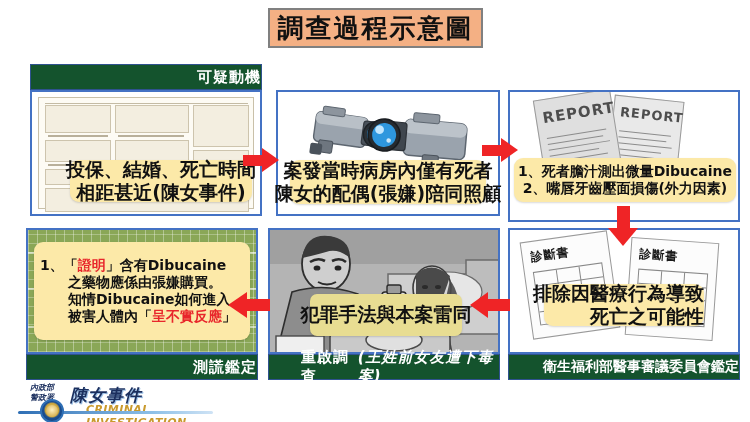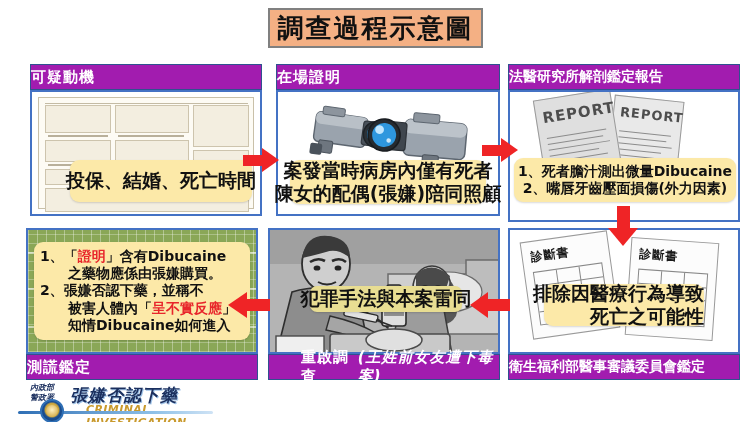--- a/index.html
+++ b/index.html
@@ -20,22 +20,22 @@
   }
   .title-box span{
     font-size:26px;font-weight:bold;color:#111;letter-spacing:2px;
     font-family:"DejaVu Sans","Liberation Sans",sans-serif;
   }
 
   
   .panel{position:absolute;box-sizing:border-box;}
   .hdr{
     position:absolute;left:0;width:100%;height:26px;
-    background:#a21caf;border:1px solid #2f528f;
-    display:flex;align-items:center;justify-content:flex-start;
+    background:#14532d;border:1px solid #2f528f;
+    display:flex;align-items:center;justify-content:flex-end;
     box-sizing:border-box;
   }
   .hdr span{color:#fff;font-size:15px;font-weight:bold;letter-spacing:1px;}
   .hdr.small span{font-size:14px;letter-spacing:0px;}
   .body-box{
     position:absolute;left:0;width:100%;
     border:2px solid #4472c4;background:#fff;box-sizing:border-box;
     overflow:hidden;
   }
 
@@ -151,32 +151,30 @@
         <div class="fcell" style="left:154px;top:52px;width:54px;height:22px;"></div>
         <div class="fdash" style="left:9px;top:66px;width:40px;"></div>
         <div class="fcell" style="left:6px;top:71px;width:142px;height:14px;"></div>
         <div class="fcell" style="left:6px;top:90px;width:202px;height:22px;"></div>
         <div class="fline" style="left:6px;top:5px;width:203px;"></div>
         <div class="fline" style="left:6px;top:116px;width:203px;"></div>
       </div>
     </div>
     <div class="callout" style="left:40px;top:96px;width:182px;height:42px;">
       <div class="ln">投保、結婚、死亡時間</div>
+      <div class="ln">相距甚近(陳女事件)</div>
     </div>
   </div>
 
   <div class="arrow" style="left:243px;top:148px;width:36px;height:24px;">
     <div class="shaft" style="left:0;top:7px;width:22px;height:11px;"></div>
     <div class="head" style="left:19px;top:0;border-top:12px solid transparent;border-bottom:12px solid transparent;border-left:17px solid #ef2426;"></div>
   </div>
 
   <div class="panel" style="left:276px;top:64px;width:224px;height:152px;">
-    <div class="hdr" style="top:0;">
-      <span>在場證明</span>
-    </div>
     <div class="body-box" style="top:26px;height:126px;">
       <div class="cam-wrap">
         <svg width="224" height="126" viewBox="0 0 224 126">
 
           <g transform="translate(32,12) rotate(8)">
             <rect x="8" y="6" width="52" height="30" rx="5" fill="#9aa3ad" stroke="#5d6670" stroke-width="1.4"></rect>
             <rect x="8" y="6" width="52" height="12" rx="5" fill="#b9c0c7"></rect>
             <rect x="14" y="0" width="22" height="8" rx="2" fill="#8d959e" stroke="#5d6670" stroke-width="1"></rect>
             <rect x="56" y="9" width="14" height="24" rx="3" fill="#4a525b" stroke="#343a41" stroke-width="1.2"></rect>
             <circle cx="70" cy="21" r="13" fill="#2b3137" stroke="#1d2227" stroke-width="1.5"></circle>
@@ -207,23 +205,20 @@
       <div class="ln">陳女的配偶(張嫌)陪同照顧</div>
     </div>
   </div>
 
   <div class="arrow" style="left:482px;top:138px;width:36px;height:24px;">
     <div class="shaft" style="left:0;top:7px;width:22px;height:11px;"></div>
     <div class="head" style="left:19px;top:0;border-top:12px solid transparent;border-bottom:12px solid transparent;border-left:17px solid #ef2426;"></div>
   </div>
 
   <div class="panel" style="left:508px;top:64px;width:232px;height:158px;">
-    <div class="hdr small" style="top:0;">
-      <span>法醫研究所解剖鑑定報告</span>
-    </div>
     <div class="body-box" style="top:26px;height:132px;">
       <div style="position:absolute;left:0;top:0;width:100%;height:100%;">
         <div class="rep" style="left:100px;top:6px;width:68px;height:88px;transform:rotate(6deg);">
           <span class="rtxt" style="left:6px;top:8px;font-size:13px;">REPORT</span>
           <div class="rline" style="left:7px;top:34px;width:52px;"></div>
           <div class="rline" style="left:7px;top:40px;width:48px;"></div>
           <div class="rline" style="left:7px;top:46px;width:54px;"></div>
           <div class="rline" style="left:7px;top:52px;width:44px;"></div>
           <div class="rline" style="left:7px;top:58px;width:50px;"></div>
         </div>
@@ -332,21 +327,21 @@
           <rect x="60" y="104" width="120" height="22" rx="3" fill="#c9c9c9" stroke="#4a4a4a" stroke-width="1.6"></rect>
           <ellipse cx="124" cy="110" rx="28" ry="11" fill="#e0e0e0" stroke="#4a4a4a" stroke-width="1.5"></ellipse>
           <rect x="6" y="106" width="48" height="20" fill="#efefef" stroke="#4a4a4a" stroke-width="1.4"></rect>
         </svg>
       </div>
     </div>
     <div class="hdr" style="top:126px;padding-left:32px;">
       <span>重啟調查</span>
         <span class="paren" style="color:#fff;font-weight:bold;font-style:italic;">(王姓前女友遭下毒案)</span>
     </div>
-    <div class="callout khaki" style="left:42px;top:58px;width:152px;height:26px;text-align:right;">
+    <div class="callout khaki" style="left:42px;top:66px;width:152px;height:42px;text-align:right;">
       <div class="ln">犯罪手法與本案雷同</div>
     </div>
   </div>
 
   <div class="arrow" style="left:228px;top:292px;width:42px;height:26px;">
     <div class="shaft" style="left:18px;top:7px;width:24px;height:12px;"></div>
     <div class="head" style="left:0;top:0;border-top:13px solid transparent;border-bottom:13px solid transparent;border-right:19px solid #ef2426;"></div>
   </div>
 
   <div class="panel" style="left:26px;top:228px;width:232px;height:152px;">
@@ -356,32 +351,31 @@
         <div class="polyline" style="left:0;top:58px;width:100%;"></div>
         <div class="polyline" style="left:0;top:96px;width:100%;"></div>
       </div>
     </div>
     <div class="hdr" style="top:126px;">
       <span>測謊鑑定</span>
     </div>
     <div class="callout" style="left:8px;top:14px;width:216px;height:98px;align-items:flex-start;padding-left:6px;">
       <div class="ln sm"><span>1、「</span><span class="red">證明</span><span>」含有Dibucaine</span></div>
       <div class="ln sm">　　之藥物應係由張嫌購買。</div>
-      <div class="ln sm">2、張嫌否認下藥，並稱不</div>
+      <div class="ln sm">　　知情Dibucaine如何進入</div>
       <div class="ln sm"><span>　　被害人體內「</span><span class="red">呈不實反應</span><span>」</span></div>
-      <div class="ln sm">　　知情Dibucaine如何進入</div>
     </div>
   </div>
 
   <div class="logo">
     <div class="dept">
       <div>內政部</div>
       <div>警政署</div>
     </div>
-    <div class="cn">張嫌否認下藥</div>
+    <div class="cn">陳女事件</div>
     <div class="en">CRIMINAL INVESTIGATION BUREAU</div>
     <div class="swoosh"></div>
     <div class="emblem">
         <div class="in"></div>
       </div>
   </div>
 
 </div>
 
 </body></html>

